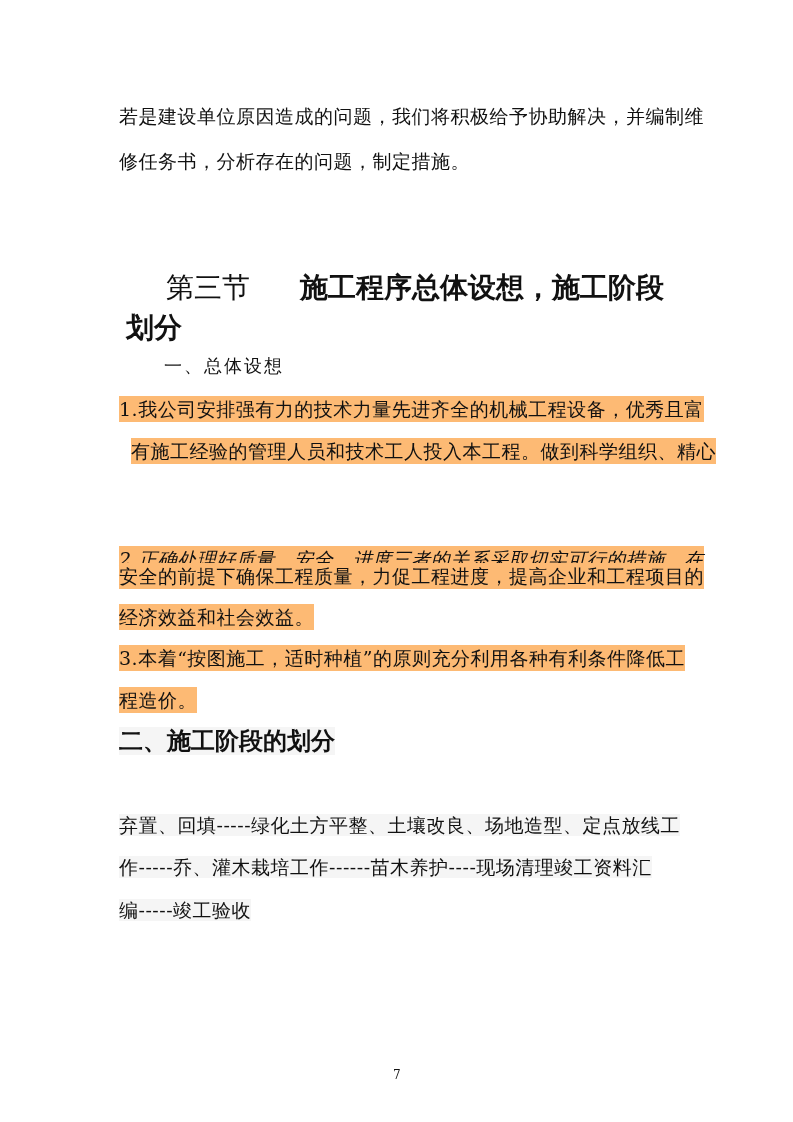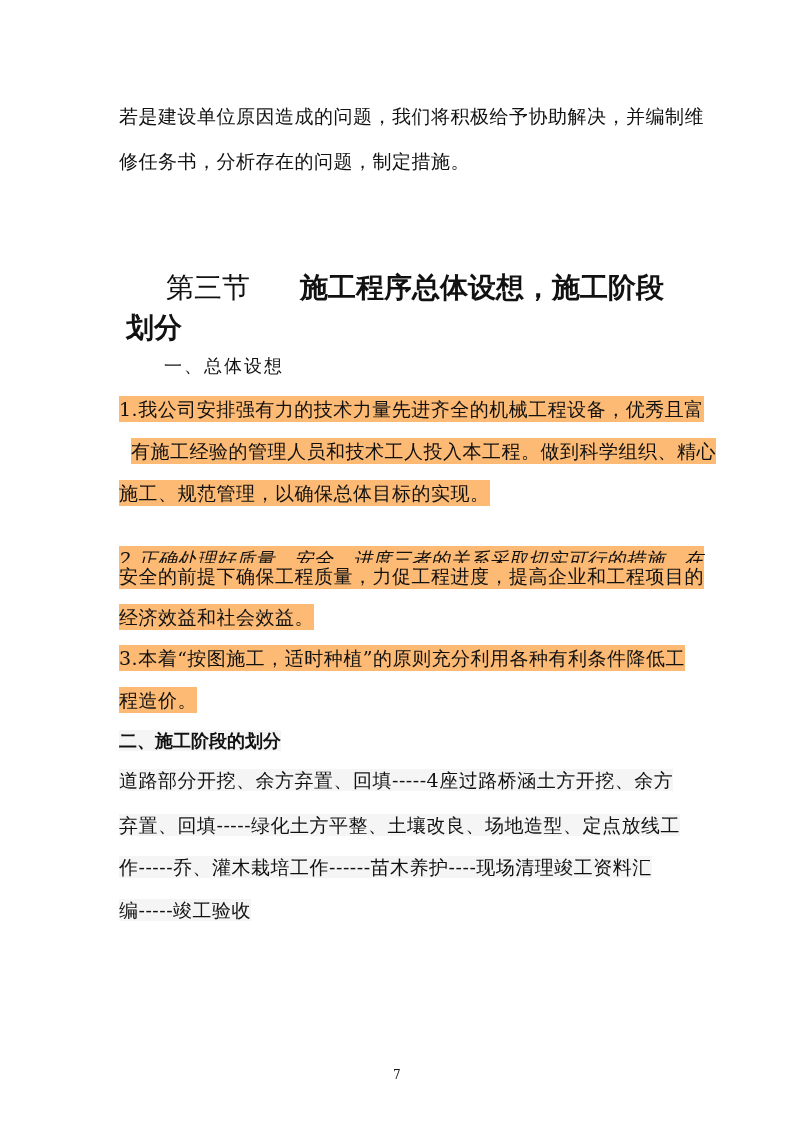--- a/index.html
+++ b/index.html
@@ -7,21 +7,21 @@
          font-family: "DejaVu Serif", "Liberation Serif", serif; color: #111; }
   .page { position: absolute; left: 0; top: 0; width: 717px; height: 1122px; background: #fff; }
   .line { position: absolute; left: 119px; font-size: 19px; line-height: 30px; white-space: nowrap; letter-spacing: 0.5px; }
   .hl { background: #fdba74; padding: 2px 0; }
   .shade { background: #f5f5f5; }
   .title { position: absolute; font-size: 28px; line-height: 44px; white-space: nowrap;
            font-family: "DejaVu Sans", "Liberation Sans", sans-serif; }
   .title .sec { font-weight: normal; font-family: "DejaVu Serif", "Liberation Serif", serif; }
   .title .main { font-weight: bold; }
   .sub { position: absolute; left: 119px; font-size: 18px; line-height: 28px; letter-spacing: 2px; margin-left: 45px; }
-  .h2 { position: absolute; left: 119px; font-size: 18px; font-weight: bold; line-height: 32px;
+  .h2 { position: absolute; left: 119px; font-size: 24px; font-weight: bold; line-height: 32px;
         font-family: "DejaVu Sans", "Liberation Sans", sans-serif; }
   .pagenum { position: absolute; left: 393px; top: 1068px; font-size: 12px; }
 </style>
 </head>
 <body>
 
 <div class="page">
 
   <div class="line" style="top:101px;">若是建设单位原因造成的问题，我们将积极给予协助解决，并编制维</div>
   <div class="line" style="top:146px;">修任务书，分析存在的问题，制定措施。</div>
@@ -30,30 +30,28 @@
     <span class="sec">第三节</span><span style="display:inline-block;width:50px;"></span><span class="main">施工程序总体设想，施工阶段</span>
   </div>
   <div class="title" style="left:126px; top:306px;">
     <span class="main">划分</span>
   </div>
 
   <div class="sub" style="top:352px;">一、总体设想</div>
 
   <div class="line" style="top:394px;"><span class="hl">1.我公司安排强有力的技术力量先进齐全的机械工程设备，优秀且富</span></div>
   <div class="line" style="top:436px;padding-left:12px;"><span class="hl">有施工经验的管理人员和技术工人投入本工程。做到科学组织、精心</span></div>
-  <div class="line" style="top:478px;"><span class="hl">施工、规范管理，以确保总体目标的实现。</span></div>
 
   <div class="line" style="top:544px;font-style:italic;"><span class="hl">2.正确处理好质量、安全、进度三者的关系采取切实可行的措施。在</span></div>
   <div class="line" style="top:561px;"><span class="hl">安全的前提下确保工程质量，力促工程进度，提高企业和工程项目的</span></div>
   <div class="line" style="top:602px;"><span class="hl">经济效益和社会效益。</span></div>
 
   <div class="line" style="top:643px;"><span class="hl">3.本着“按图施工，适时种植”的原则充分利用各种有利条件降低工</span></div>
   <div class="line" style="top:685px;"><span class="hl">程造价。</span></div>
 
   <div class="h2" style="top:725px;"><span class="shade">二、施工阶段的划分</span></div>
 
-  <div class="line" style="top:765px;"><span class="shade">道路部分开挖、余方弃置、回填-----4座过路桥涵土方开挖、余方</span></div>
   <div class="line" style="top:810px;"><span class="shade">弃置、回填-----绿化土方平整、土壤改良、场地造型、定点放线工</span></div>
   <div class="line" style="top:852px;"><span class="shade">作-----乔、灌木栽培工作------苗木养护----现场清理竣工资料汇</span></div>
   <div class="line" style="top:895px;"><span class="shade">编-----竣工验收</span></div>
 
   <div class="pagenum">7</div>
 </div>
 
 </body></html>

